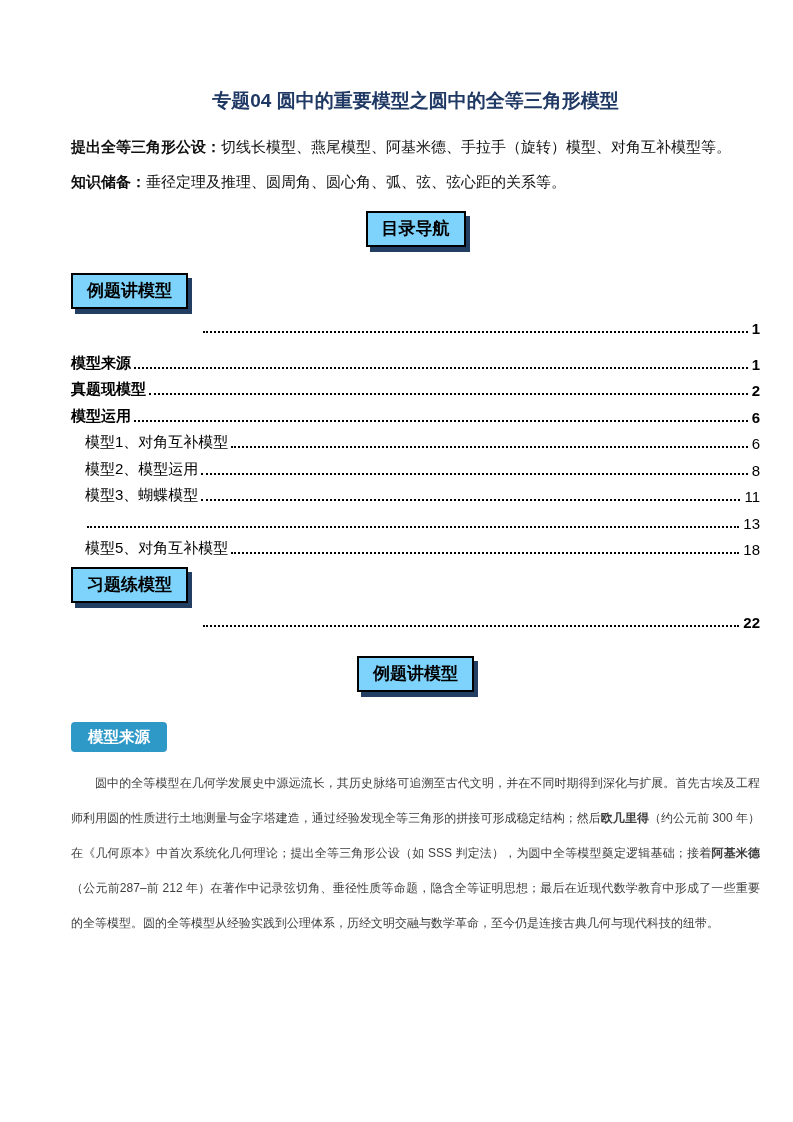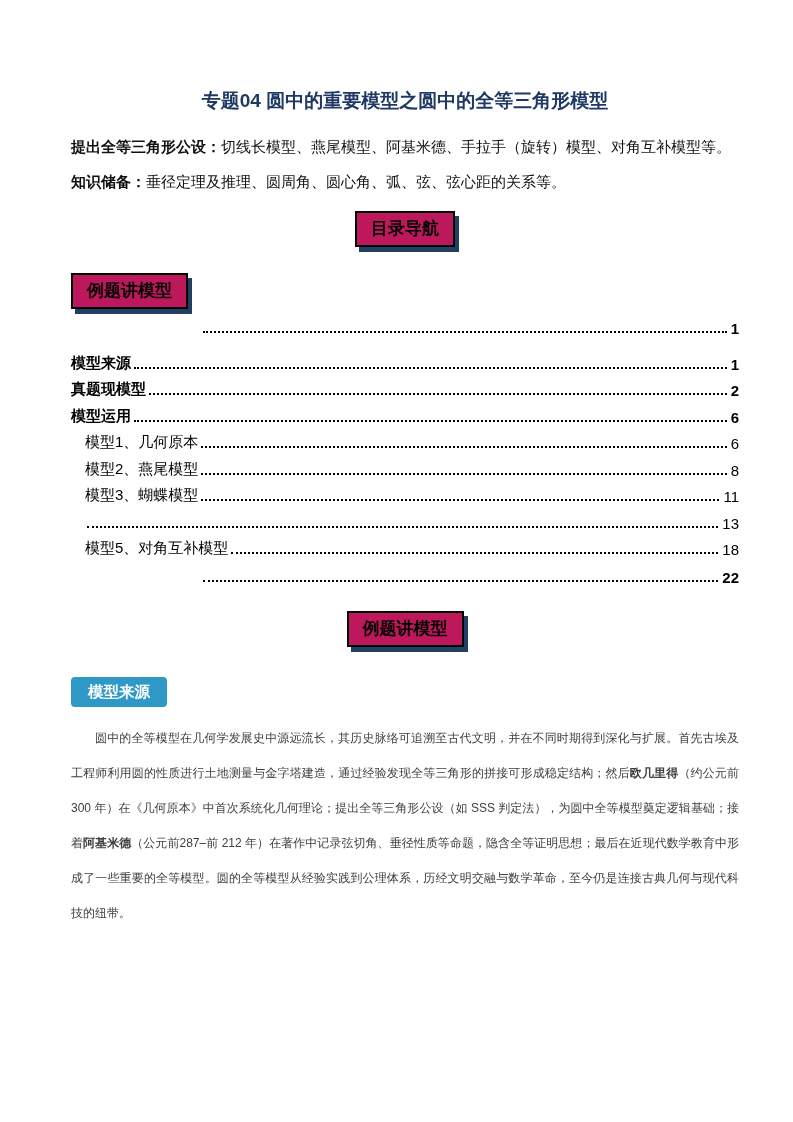--- a/index.html
+++ b/index.html
@@ -1,32 +1,32 @@
 <!DOCTYPE html>
 <html><head>
 <meta charset="utf-8">
 <style>
   html,body{margin:0;padding:0;background:#ffffff;}
   .page{
     width:793px;height:1122px;box-sizing:border-box;
-    padding:88px 54px 40px 71px;
+    padding:88px 33px 40px 71px;
     background:#ffffff;position:relative;overflow:hidden;
     font-family:"Liberation Sans","DejaVu Sans",sans-serif;
     color:#000;
   }
   .title{
     margin:0 0 22px 0;text-align:center;
     font-size:19px;font-weight:bold;color:#1f3864;line-height:26px;
   }
   .intro{margin:0 0 13px 0;font-size:15px;line-height:22px;color:#111;}
   .b{font-weight:bold;}
   .center-row{text-align:center;margin:18px 0 0 0;}
   .left-row{margin:26px 0 0 0;}
   .shadow-box{
-    display:inline-block;background:#be185d;border:2.5px solid #000;
+    display:inline-block;background:#7dd3fc;border:2.5px solid #000;
     padding:5px 14px;font-size:17px;font-weight:bold;line-height:22px;
     box-shadow:4px 5px 0 #223e63;
   }
   .leader-row{
     display:flex;align-items:flex-end;font-size:15px;font-weight:bold;
     padding-left:130px;margin-top:4px;height:24px;
   }
   .leader{flex:1;border-bottom:2px dotted #000;margin:0 4px 4px 2px;min-width:20px;}
   .toc-page{white-space:nowrap;}
   .toc-list{margin-top:9px;}
@@ -81,45 +81,48 @@
         <span class="toc-label">真题现模型</span>
         <span class="leader"></span>
         <span class="toc-page">2</span>
       </div>
       <div class="toc-row bold">
         <span class="toc-label">模型运用</span>
         <span class="leader"></span>
         <span class="toc-page">6</span>
       </div>
       <div class="toc-row indent">
-        <span class="toc-label">模型1、几何原本</span>
+        <span class="toc-label">模型1、对角互补模型</span>
         <span class="leader"></span>
         <span class="toc-page">6</span>
       </div>
       <div class="toc-row indent">
-        <span class="toc-label">模型2、燕尾模型</span>
+        <span class="toc-label">模型2、模型运用</span>
         <span class="leader"></span>
         <span class="toc-page">8</span>
       </div>
       <div class="toc-row indent">
         <span class="toc-label">模型3、蝴蝶模型</span>
         <span class="leader"></span>
         <span class="toc-page">11</span>
       </div>
       <div class="toc-row indent">
         <span class="leader"></span>
         <span class="toc-page">13</span>
       </div>
       <div class="toc-row indent">
         <span class="toc-label">模型5、对角互补模型</span>
         <span class="leader"></span>
         <span class="toc-page">18</span>
       </div>
     </div>
 
+  <div class="left-row" style="margin-top:9px;">
+    <div class="shadow-box">习题练模型</div>
+  </div>
 
   <div class="leader-row">
     <span class="leader"></span>
     <span class="toc-page">22</span>
   </div>
 
   <div class="center-row gap-box">
     <div class="shadow-box">例题讲模型</div>
   </div>
 

